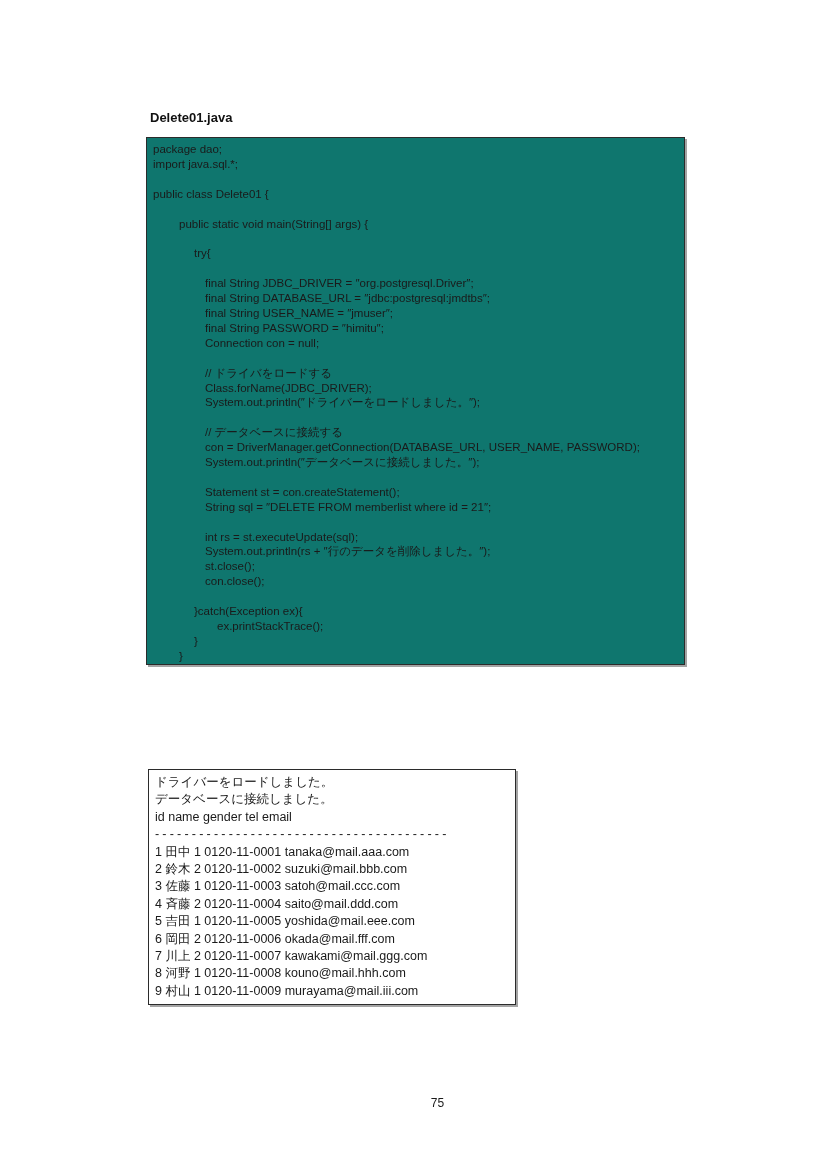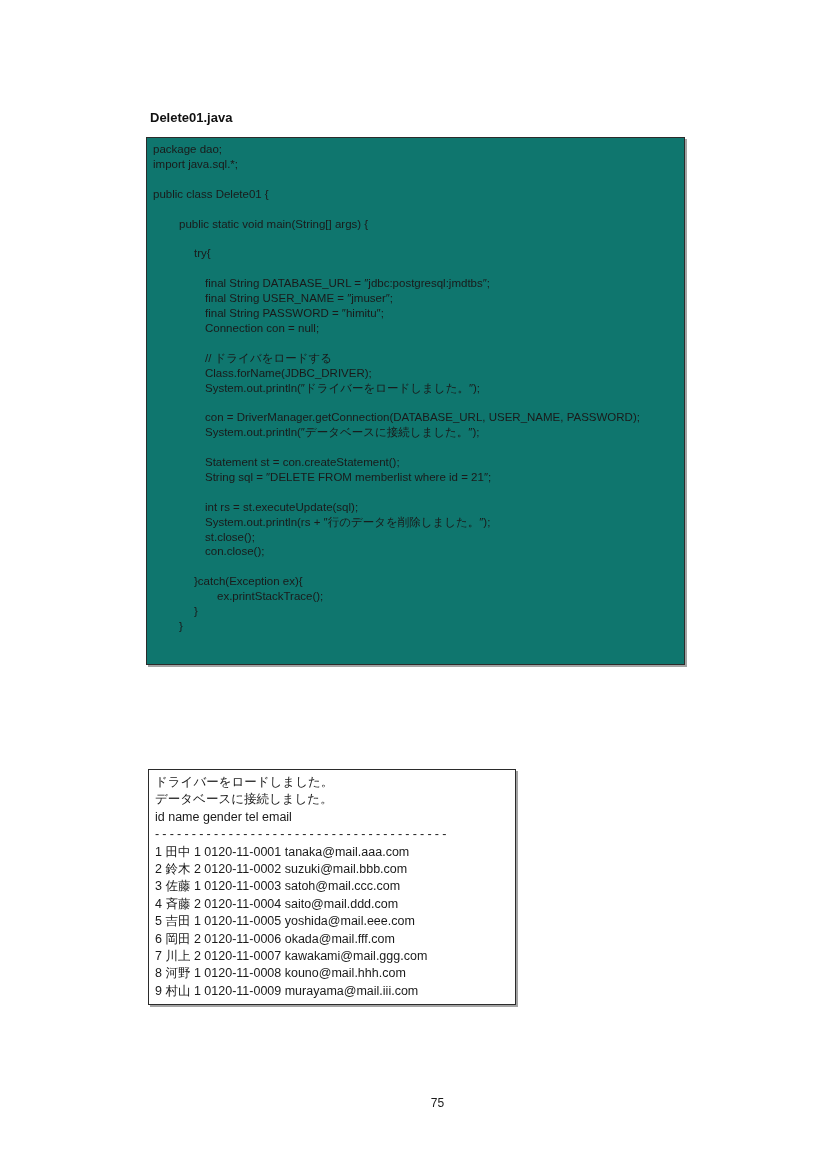--- a/index.html
+++ b/index.html
@@ -107,29 +107,31 @@
     <div>
         <div class="code-line" style="padding-left: 0px;">package dao;</div>
         <div class="code-line" style="padding-left: 0px;">import java.sql.*;</div>
         <div class="code-line" style="padding-left: 0px;">&nbsp;</div>
         <div class="code-line" style="padding-left: 0px;">public class Delete01 {</div>
         <div class="code-line" style="padding-left: 0px;">&nbsp;</div>
         <div class="code-line" style="padding-left: 26px;">public static void main(String[] args) {</div>
         <div class="code-line" style="padding-left: 0px;">&nbsp;</div>
         <div class="code-line" style="padding-left: 41px;">try{</div>
         <div class="code-line" style="padding-left: 0px;">&nbsp;</div>
+        <div class="code-line" style="padding-left: 52px;">final String JDBC_DRIVER = ″org.postgresql.Driver″;</div>
         <div class="code-line" style="padding-left: 52px;">final String DATABASE_URL = ″jdbc:postgresql:jmdtbs″;</div>
         <div class="code-line" style="padding-left: 52px;">final String USER_NAME = ″jmuser″;</div>
         <div class="code-line" style="padding-left: 52px;">final String PASSWORD = ″himitu″;</div>
         <div class="code-line" style="padding-left: 52px;">Connection con = null;</div>
         <div class="code-line" style="padding-left: 0px;">&nbsp;</div>
         <div class="code-line" style="padding-left: 52px;">// ドライバをロードする</div>
         <div class="code-line" style="padding-left: 52px;">Class.forName(JDBC_DRIVER);</div>
         <div class="code-line" style="padding-left: 52px;">System.out.println(″ドライバーをロードしました。″);</div>
         <div class="code-line" style="padding-left: 0px;">&nbsp;</div>
+        <div class="code-line" style="padding-left: 52px;">// データベースに接続する</div>
         <div class="code-line" style="padding-left: 52px;">con = DriverManager.getConnection(DATABASE_URL, USER_NAME, PASSWORD);</div>
         <div class="code-line" style="padding-left: 52px;">System.out.println(″データベースに接続しました。″);</div>
         <div class="code-line" style="padding-left: 0px;">&nbsp;</div>
         <div class="code-line" style="padding-left: 52px;">Statement st = con.createStatement();</div>
         <div class="code-line" style="padding-left: 52px;">String sql = ″DELETE FROM memberlist where id = 21″;</div>
         <div class="code-line" style="padding-left: 0px;">&nbsp;</div>
         <div class="code-line" style="padding-left: 52px;">int rs = st.executeUpdate(sql);</div>
         <div class="code-line" style="padding-left: 52px;">System.out.println(rs + ″行のデータを削除しました。″);</div>
         <div class="code-line" style="padding-left: 52px;">st.close();</div>
         <div class="code-line" style="padding-left: 52px;">con.close();</div>

